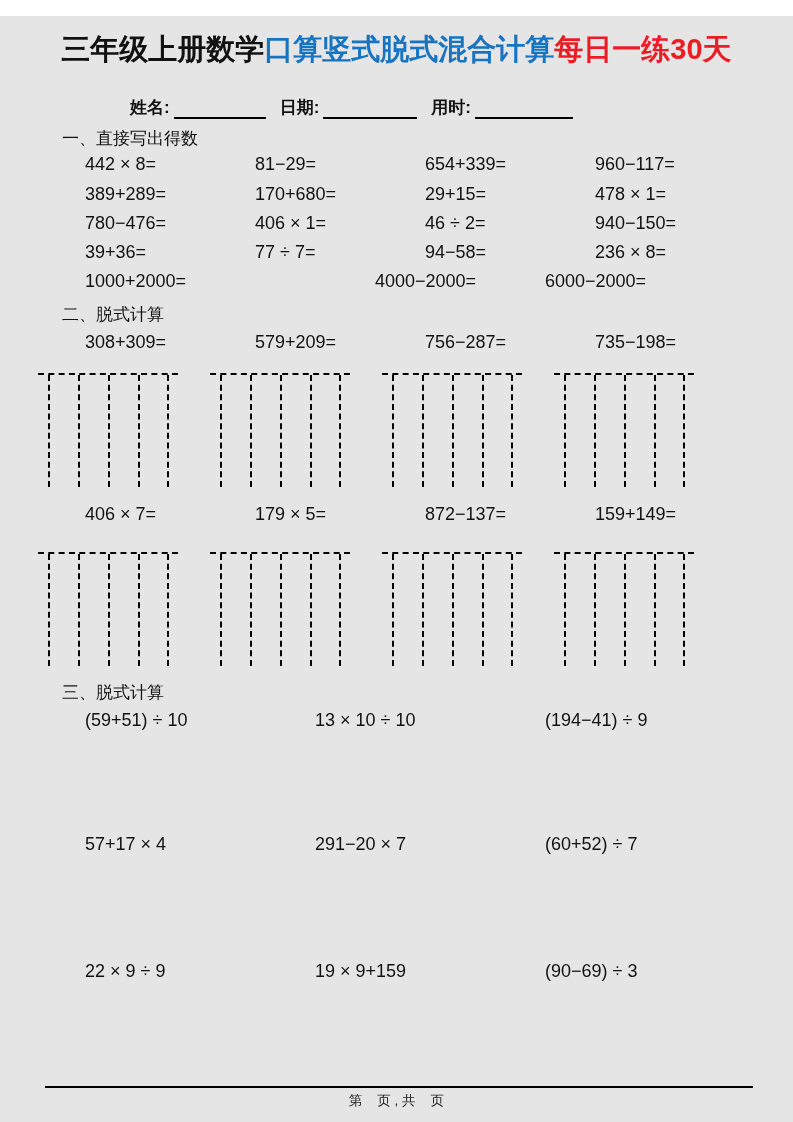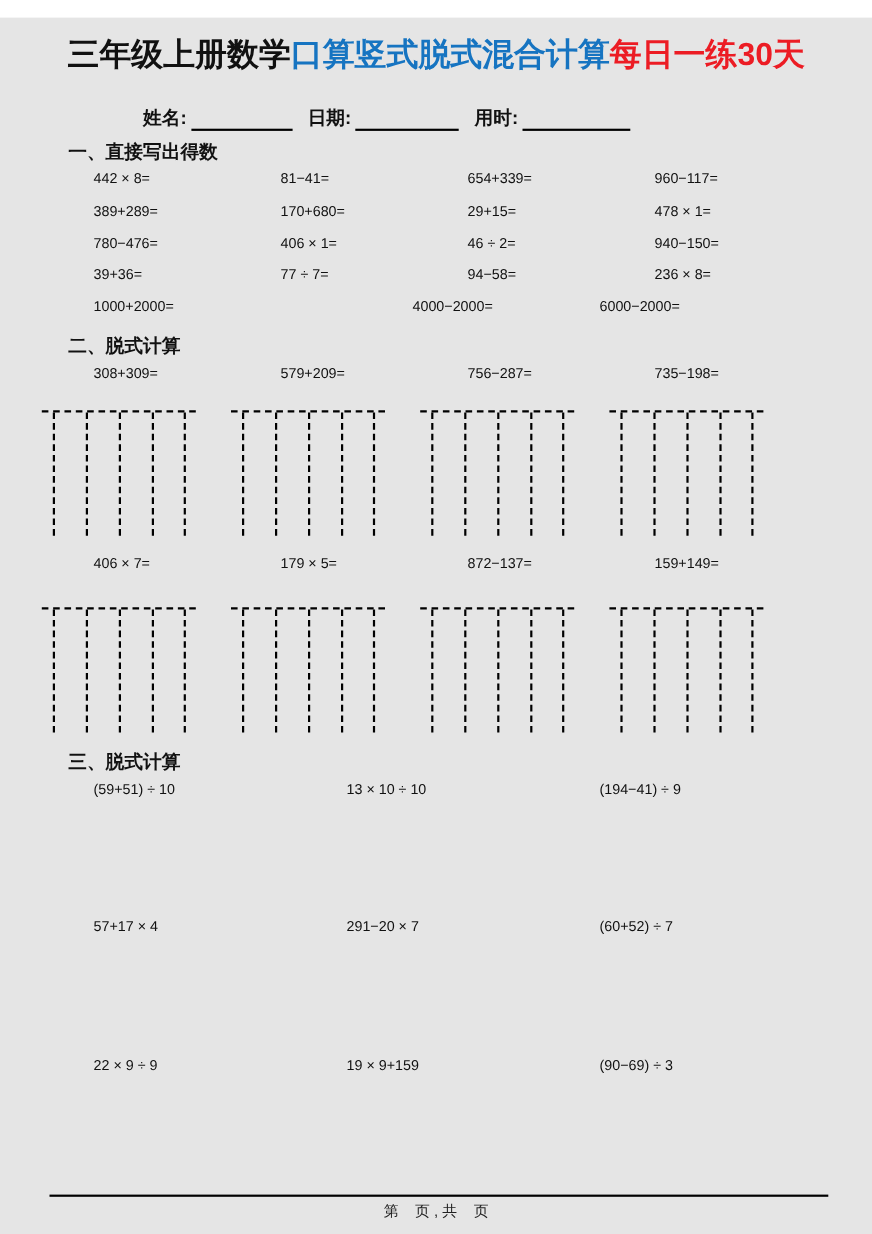--- a/index.html
+++ b/index.html
@@ -29,27 +29,27 @@
     display:inline-block; height:17px;
     border-bottom:2px solid #000;
     margin:0 14px 0 4px; vertical-align:bottom;
   }
   .blank-name { width:92px; }
   .blank-date { width:94px; }
   .blank-time { width:98px; margin-right:0; }
 
   .sec-heading {
     position:absolute; left:62px;
-    font-size:17px; font-weight:bold;
+    font-size:17px; font-weight:normal;
   }
   .prob-row {
     position:absolute; left:0;
     padding-left:85px;
     display:flex;
-    font-size:13px; white-space:nowrap;
+    font-size:18px; white-space:nowrap;
   }
   .prob-row .cell { width:170px; flex:0 0 auto; }
   .prob-row .cell-w290 { width:290px; }
   .prob-row .cell-w230 { width:230px; }
   .prob-row .cell:last-child { width:auto; }
 
   .grid-row {
     position:absolute; left:38px;
     display:flex; gap:32px;
   }
@@ -87,21 +87,21 @@
   <h1 class="title"><span class="seg-grade">三年级上册数学</span><span class="seg-topic">口算竖式脱式混合计算</span><span class="seg-series">每日一练30天</span></h1>
 
   <div class="info-row">
     <span>姓名:</span><span class="blank-line blank-name"></span><span>日期:</span><span class="blank-line blank-date"></span><span>用时:</span><span class="blank-line blank-time"></span>
   </div>
 
   <div class="sec-heading" style="top:111px">一、直接写出得数</div>
 
   <div class="prob-row" style="top:138px">
     <span class="cell">442 × 8=</span>
-    <span class="cell">81−41=</span>
+    <span class="cell">81−29=</span>
     <span class="cell">654+339=</span>
     <span class="cell">960−117=</span>
   </div>
   <div class="prob-row" style="top:168px">
     <span class="cell">389+289=</span>
     <span class="cell">170+680=</span>
     <span class="cell">29+15=</span>
     <span class="cell">478 × 1=</span>
   </div>
   <div class="prob-row" style="top:197px">

